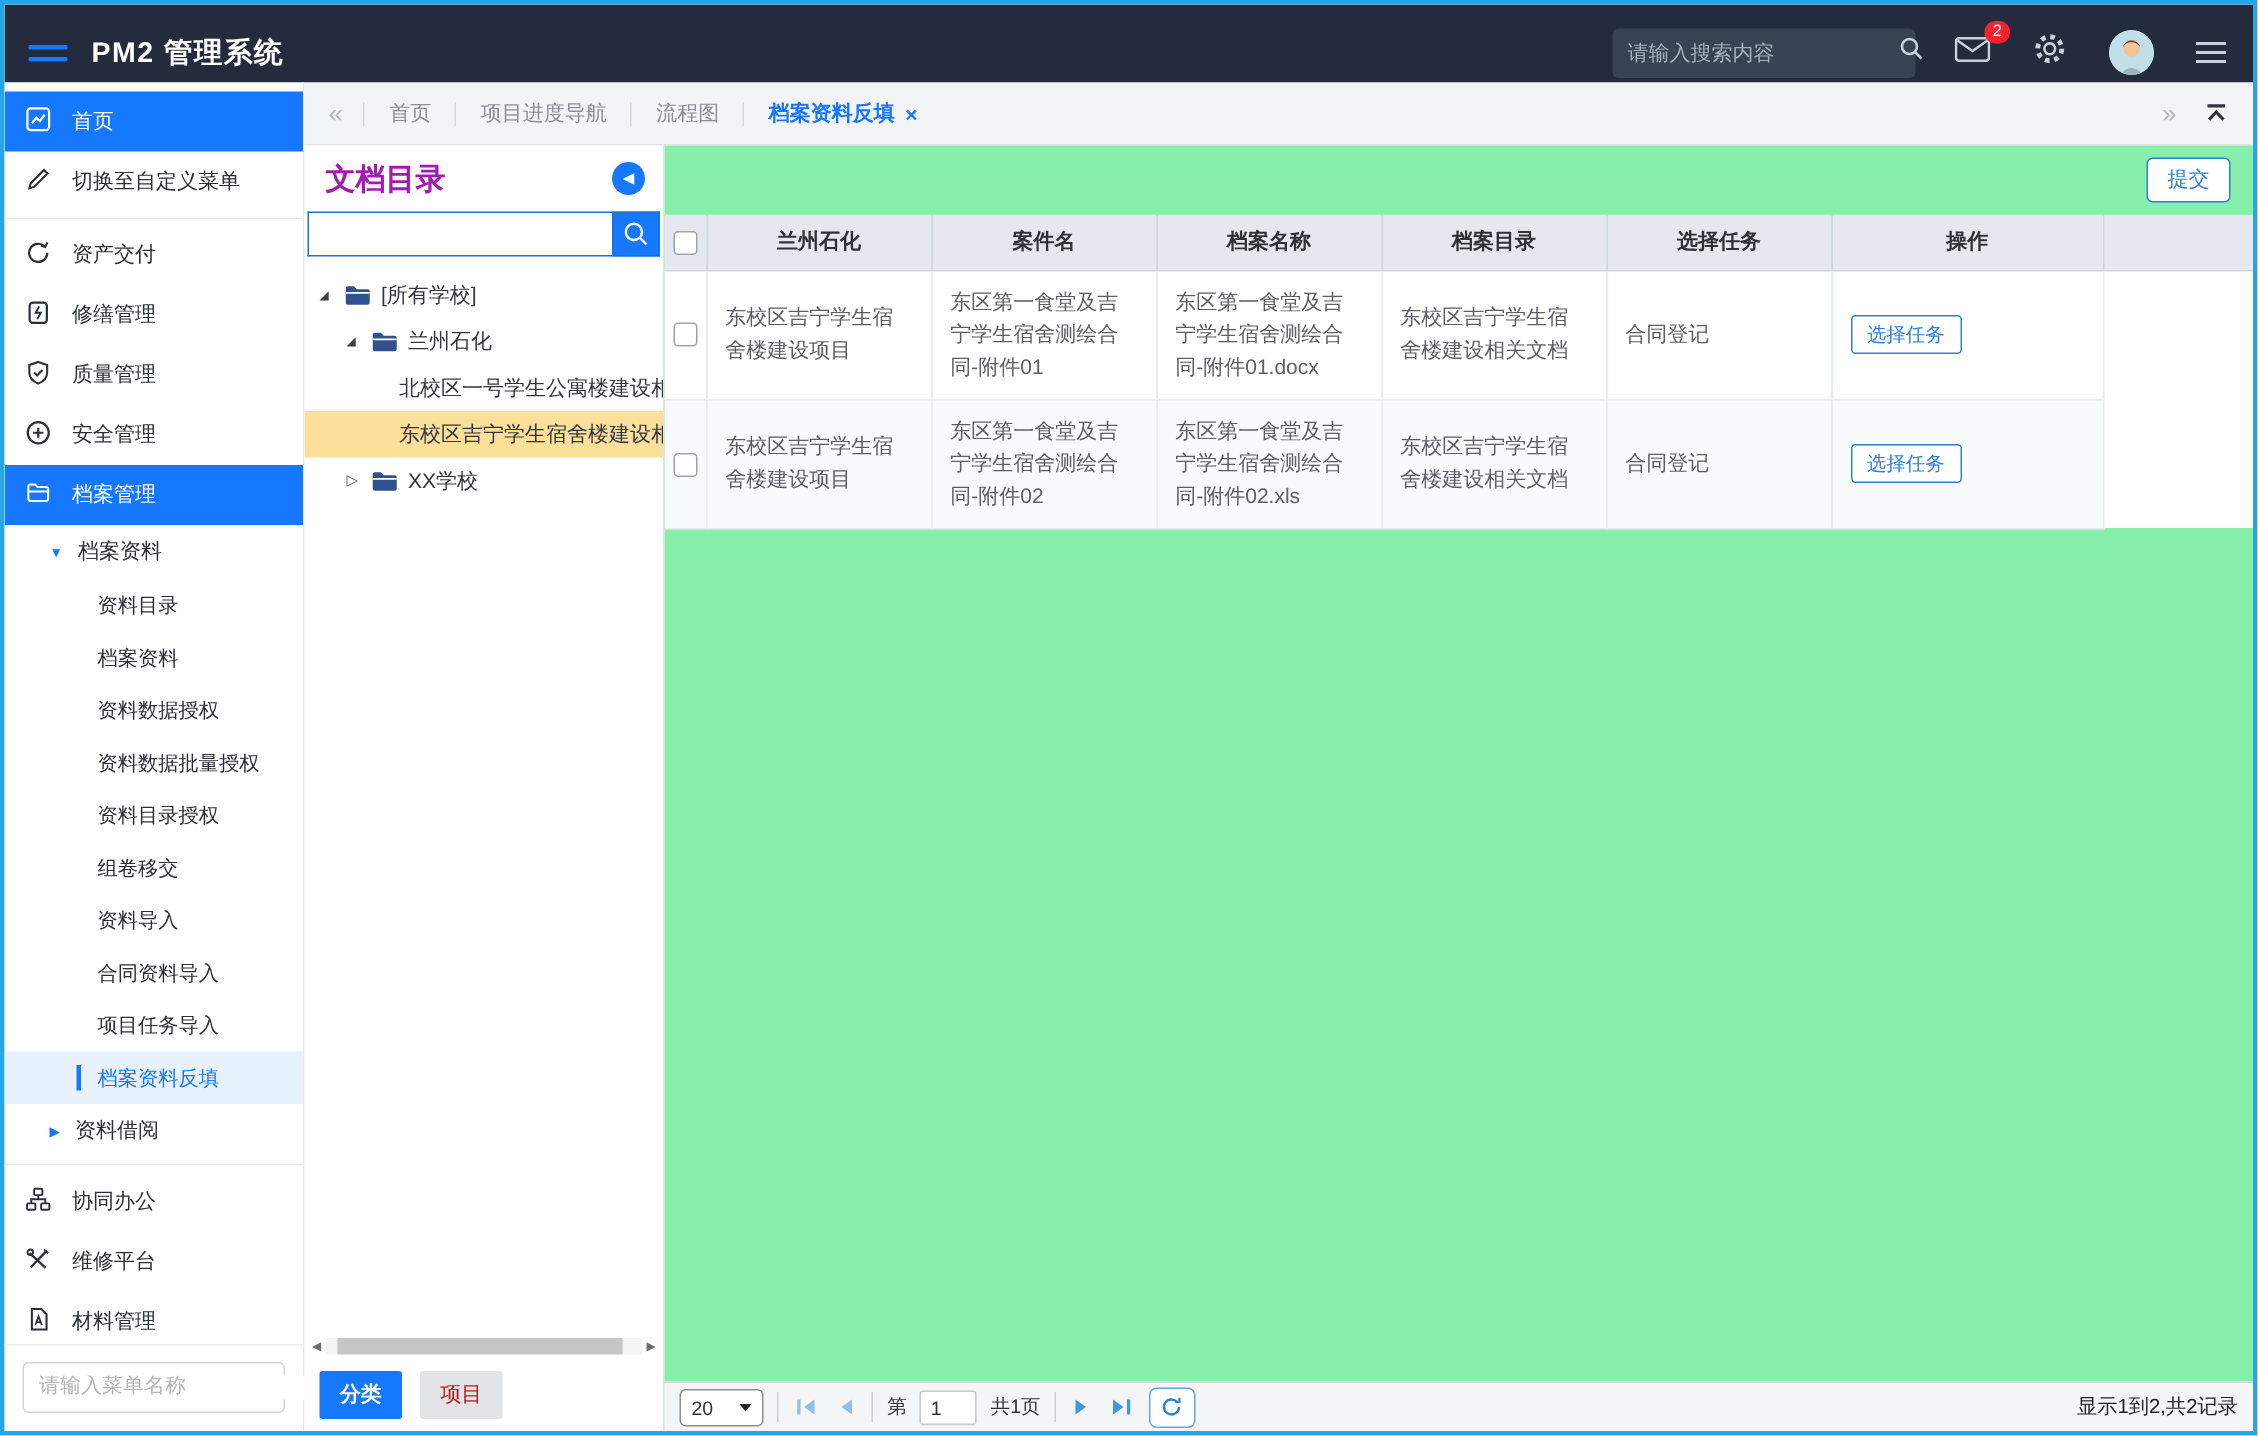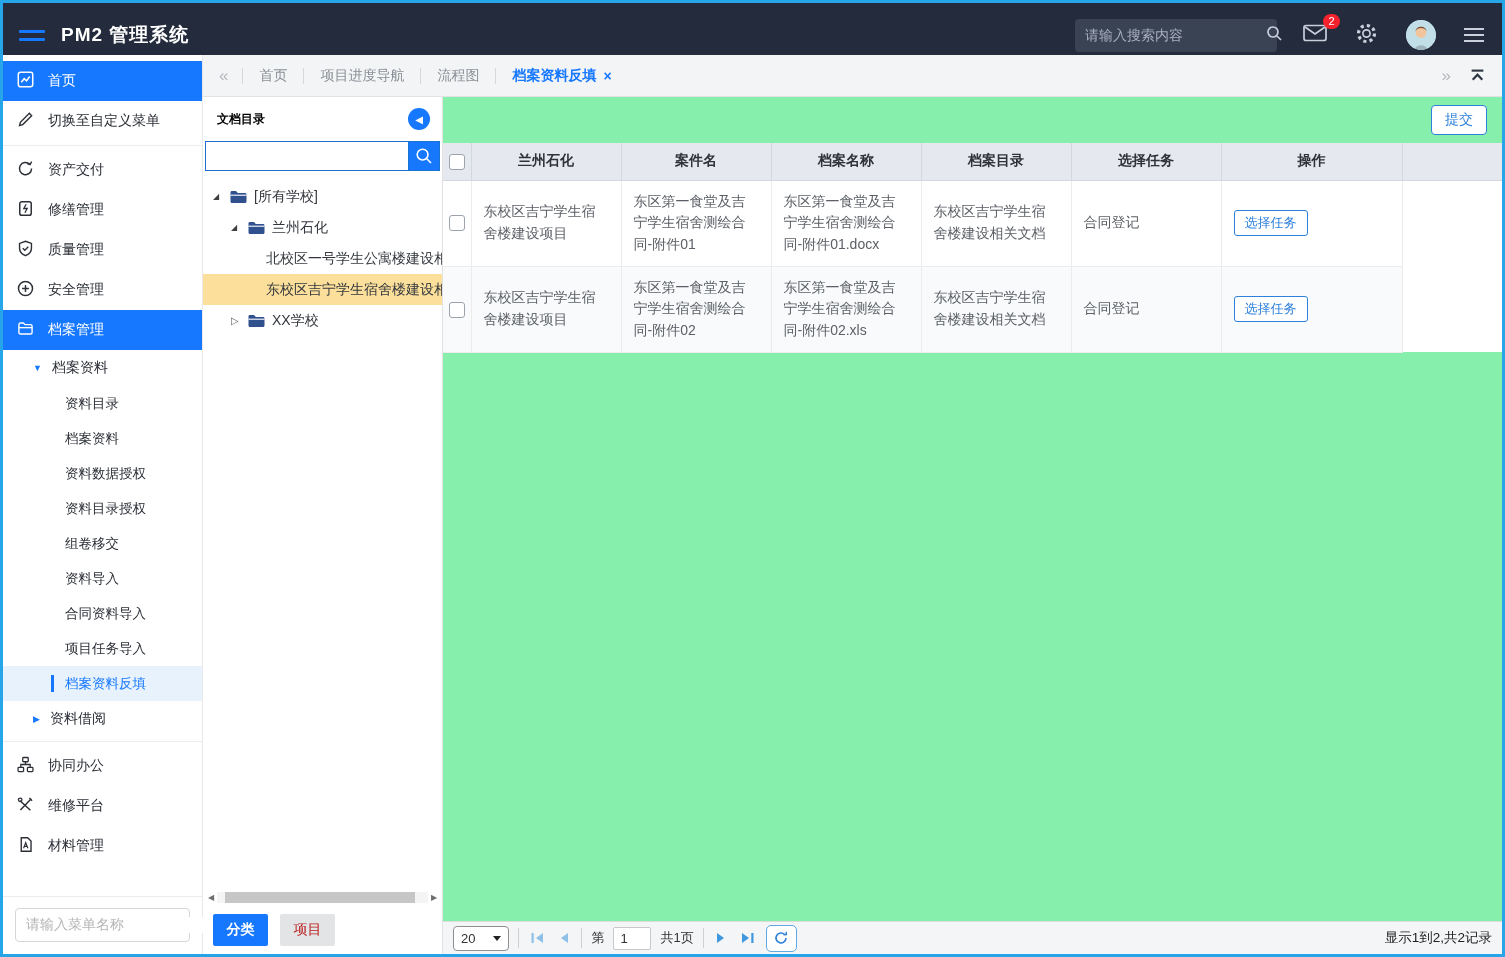--- a/index.html
+++ b/index.html
@@ -50,21 +50,21 @@
   .tab-close { color:#1677ff; margin-left:7px; font-weight:bold; cursor:pointer; }
   .tab-nav { color:#b4b8bd; font-size:17px; cursor:pointer; letter-spacing:-2px; }
   .tabbar-spacer { flex:1; }
   .collapse-top { margin-left:20px; cursor:pointer; display:flex; }
 
   .content-row { flex:1; display:flex; min-height:0; }
 
   
   .doc-panel { width:240px; flex:none; border-right:1px solid #e2e2e2; display:flex; flex-direction:column; background:#fff; }
   .dp-header { height:44px; flex:none; display:flex; align-items:center; justify-content:space-between; padding:0 12px 0 14px; }
-  .dp-title { font-size:12px; font-weight:bold; color:#000000; }
+  .dp-title { font-size:20px; font-weight:bold; color:#a21caf; }
   .dp-collapse { width:22px; height:22px; border-radius:50%; background:#1677ff; color:#fff; display:flex; align-items:center; justify-content:center; font-size:10px; cursor:pointer; }
   .dp-search { flex:none; display:flex; height:30px; margin:0 2px 6px; }
   .dp-search input { flex:1; min-width:0; border:1px solid #1a73d1; border-right:none; outline:none; padding:0 8px; font-size:14px; font-family:inherit; }
   .dp-search .dp-search-btn { width:32px; background:#1677ff; border:1px solid #1a73d1; display:flex; align-items:center; justify-content:center; cursor:pointer; }
   .dp-tree { flex:1; overflow:hidden; padding-top:4px; font-size:14px; color:#33373d; }
   .tnode { height:31px; display:flex; align-items:center; gap:7px; white-space:nowrap; overflow:hidden; cursor:pointer; }
   .tnode .texp { font-size:8px; color:#3f3f3f; width:10px; flex:none; }
   .tnode .tcol { font-size:10px; color:#5a5a5a; width:10px; flex:none; }
   .tnode.lvl0 { padding-left:10px; }
   .tnode.lvl1 { padding-left:28px; }
@@ -217,20 +217,23 @@
           <span>档案资料</span>
         </div>
         <div class="smi">
             <span>资料目录</span>
           </div>
         <div class="smi">
             <span>档案资料</span>
           </div>
         <div class="smi">
             <span>资料数据授权</span>
+          </div>
+        <div class="smi">
+            <span>资料数据批量授权</span>
           </div>
         <div class="smi">
             <span>资料目录授权</span>
           </div>
         <div class="smi">
             <span>组卷移交</span>
           </div>
         <div class="smi">
             <span>资料导入</span>
           </div>

